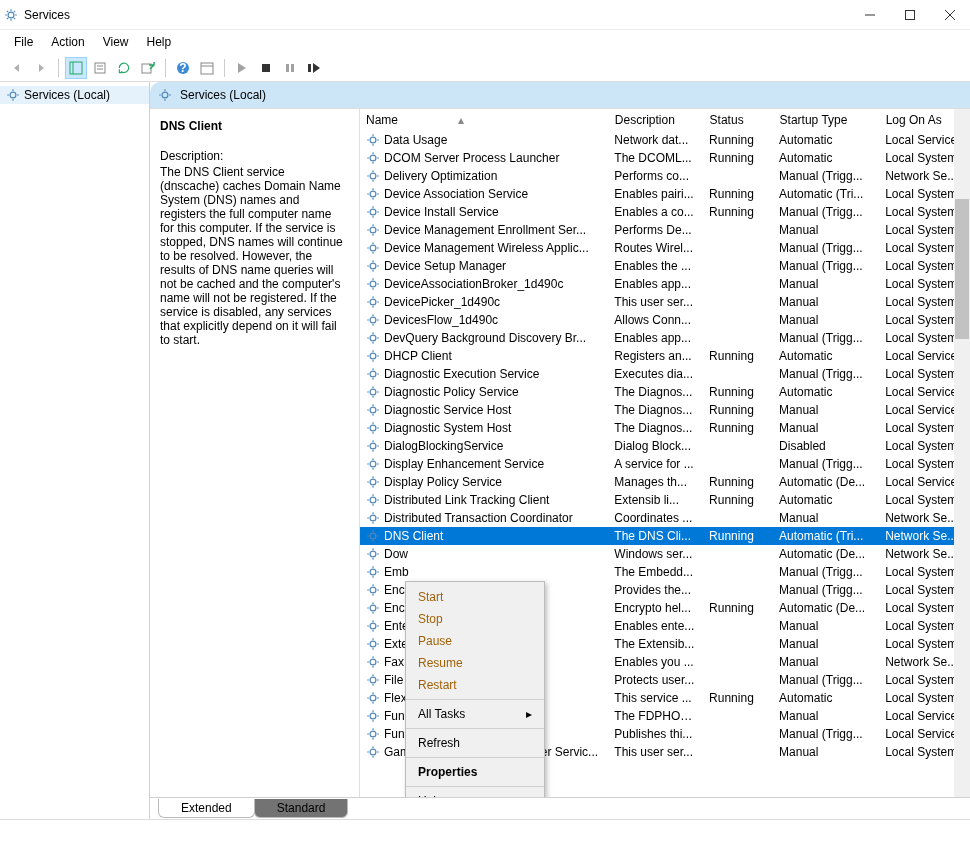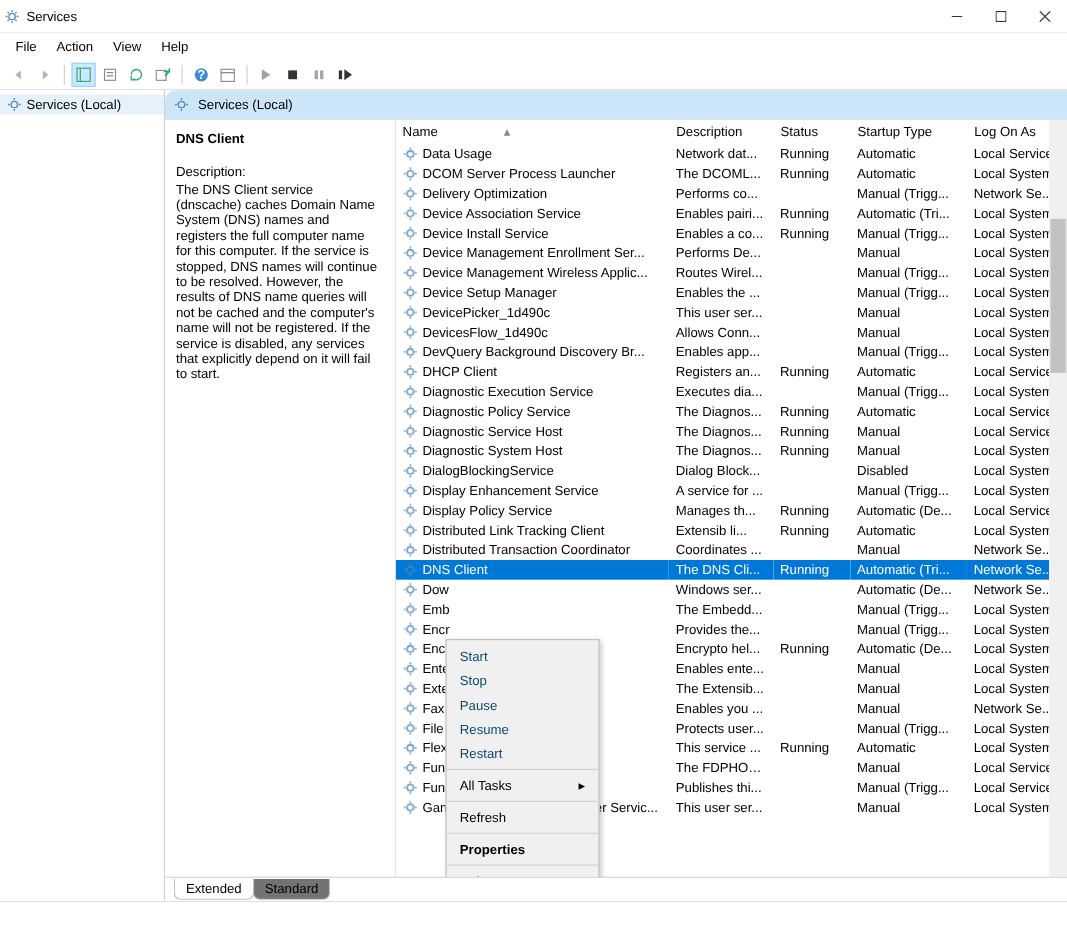--- a/index.html
+++ b/index.html
@@ -33,26 +33,26 @@
   thead th { text-align: left; font-weight: 400; padding: 4px 6px; border-right: 1px solid transparent; position: sticky; top: 0; background: #fff; height: 22px; white-space: nowrap; }
   tbody td { padding: 2px 6px; white-space: nowrap; overflow: hidden; text-overflow: ellipsis; }
   tbody tr.sel td { background: #0078d7; color: #fff; }
   .gear-icon { display:inline-block; width:14px; height:14px; position:relative; vertical-align:-2px; }
   .gear-icon svg { width:14px; height:14px; }
   .scrollstrip { position:absolute; right:0; top:0; width:16px; bottom:0; background:#f0f0f0; }
   .scrollthumb { position:absolute; right:1px; width:14px; background:#c2c2c2; }
 
   .ctxmenu { position:absolute; background:#f0f0f0; border:1px solid #bcbcbc; box-shadow:2px 2px 5px rgba(0,0,0,.25); width:140px; padding:4px 0; }
   .ctxitem { padding:4px 12px; display:flex; align-items:center; justify-content:space-between; }
-  .ctxitem.disabled { color:#0c4a6e; }
+  .ctxitem.disabled { color:#a16207; }
   .ctxsep { height:1px; background:#d0d0d0; margin:3px 0; }
   .ctxitem.bold { font-weight:600; }
 
   .tabs { height:22px; display:flex; align-items:flex-end; padding-left:8px; border-top:1px solid #d0d0d0; background:#fff; }
-  .tab { padding:2px 10px; border:1px solid #bbb; border-top:none; margin-right:-1px; background:#fff; border-radius:0 0 6px 6px; position:relative; top:-1px; }
+  .tab { padding:2px 22px; border:1px solid #bbb; border-top:none; margin-right:-1px; background:#fff; border-radius:0 0 6px 6px; position:relative; top:-1px; }
   .tab.active { background:#fff; border-bottom-color:#bbb; }
   .tab:not(.active) { background:#737373; }
 
   .namecell { display:flex; align-items:center; gap:4px; }
 
   .statusbar { height:20px; border-top:1px solid #ddd; }
 
   .arrow-svg { width:12px; height:12px; }
 </style>
 </head>
@@ -400,20 +400,40 @@
                   <div class="namecell">
                     <span class="gear-icon"><svg viewBox="0 0 24 24">
                         <circle cx="12" cy="12" r="5" fill="none" stroke="#4f87b8" stroke-width="2"></circle>
                         <g stroke="#4f87b8" stroke-width="2">
                           <line x1="12" y1="2" x2="12" y2="5"></line>
                           <line x1="12" y1="19" x2="12" y2="22"></line>
                           <line x1="2" y1="12" x2="5" y2="12"></line>
                           <line x1="19" y1="12" x2="22" y2="12"></line>
                         </g>
                       </svg></span>
+                    <span>DeviceAssociationBroker_1d490c</span>
+                  </div>
+                </td>
+                <td>Enables app...</td>
+                <td></td>
+                <td>Manual</td>
+                <td>Local System</td>
+              </tr>
+              <tr>
+                <td>
+                  <div class="namecell">
+                    <span class="gear-icon"><svg viewBox="0 0 24 24">
+                        <circle cx="12" cy="12" r="5" fill="none" stroke="#4f87b8" stroke-width="2"></circle>
+                        <g stroke="#4f87b8" stroke-width="2">
+                          <line x1="12" y1="2" x2="12" y2="5"></line>
+                          <line x1="12" y1="19" x2="12" y2="22"></line>
+                          <line x1="2" y1="12" x2="5" y2="12"></line>
+                          <line x1="19" y1="12" x2="22" y2="12"></line>
+                        </g>
+                      </svg></span>
                     <span>DevicePicker_1d490c</span>
                   </div>
                 </td>
                 <td>This user ser...</td>
                 <td></td>
                 <td>Manual</td>
                 <td>Local System</td>
               </tr>
               <tr>
                 <td>

